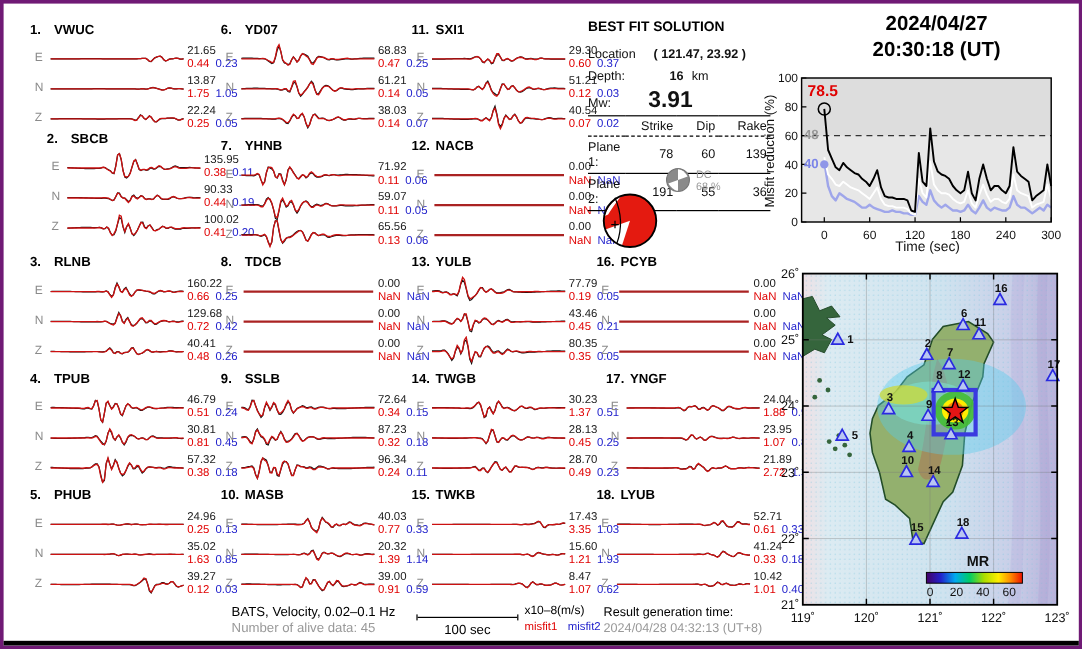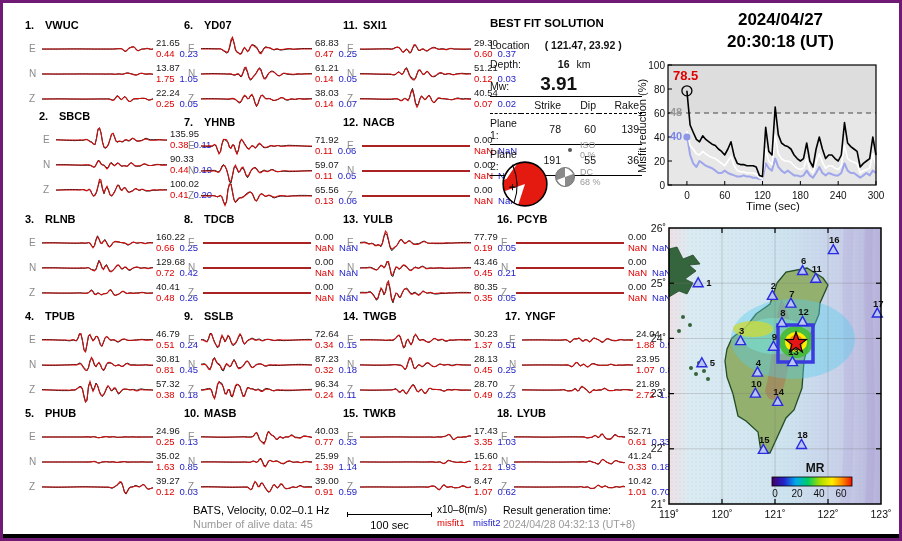--- a/index.html
+++ b/index.html
@@ -392,21 +392,21 @@
             <div class="mis"><span class="m1">0.77</span><span class="m2">0.33</span></div>
           </div>
         </div>
         <div class="chrow" style="top: 44px;">
           <span class="chlab">N</span>
           <svg class="wave" viewBox="0 0 112 26" width="112" height="26">
             <path d="M0.0 12.9 L1.5 12.9 L3.0 12.8 L4.5 12.8 L6.0 12.8 L7.5 12.8 L9.0 12.8 L10.5 12.8 L12.0 12.8 L13.5 12.8 L15.0 12.9 L16.5 12.9 L18.0 12.9 L19.5 13.0 L21.0 13.0 L22.5 13.0 L24.0 13.1 L25.5 13.1 L27.0 13.1 L28.5 13.2 L30.0 13.2 L31.5 13.2 L33.0 13.2 L34.5 13.2 L36.0 13.2 L37.5 13.2 L39.0 13.2 L40.5 13.1 L42.0 13.1 L43.5 13.0 L45.0 13.1 L46.5 13.2 L48.0 13.3 L49.5 13.1 L51.0 12.4 L52.5 12.0 L54.0 12.6 L55.5 13.1 L57.0 12.3 L58.5 9.9 L60.0 9.5 L61.5 13.0 L63.0 16.2 L64.5 17.1 L66.0 15.2 L67.5 12.0 L69.0 11.2 L70.5 12.1 L72.0 12.6 L73.5 12.4 L75.0 11.9 L76.5 12.2 L78.0 13.1 L79.5 13.9 L81.0 14.6 L82.5 14.9 L84.0 14.1 L85.5 13.1 L87.0 12.4 L88.5 12.1 L90.0 12.5 L91.5 13.1 L93.0 13.3 L94.5 13.1 L96.0 12.9 L97.5 13.1 L99.0 13.6 L100.5 13.5 L102.0 13.0 L103.5 12.6 L105.0 12.3 L106.5 12.5 L108.0 12.8 L109.5 12.9 L111.0 12.8 " stroke="#111111" stroke-width="1" fill="none"></path>
             <path d="M0.0 13.0 L1.5 13.0 L3.0 13.0 L4.5 13.0 L6.0 13.0 L7.5 13.0 L9.0 13.0 L10.5 13.0 L12.0 13.0 L13.5 13.0 L15.0 13.0 L16.5 13.0 L18.0 13.0 L19.5 13.0 L21.0 13.0 L22.5 13.0 L24.0 13.0 L25.5 13.0 L27.0 13.0 L28.5 13.0 L30.0 13.0 L31.5 13.0 L33.0 13.0 L34.5 13.0 L36.0 13.0 L37.5 13.0 L39.0 13.0 L40.5 13.0 L42.0 13.0 L43.5 13.0 L45.0 13.0 L46.5 13.2 L48.0 13.4 L49.5 13.2 L51.0 12.6 L52.5 12.2 L54.0 12.7 L55.5 13.4 L57.0 12.5 L58.5 10.4 L60.0 10.1 L61.5 13.2 L63.0 17.0 L64.5 17.8 L66.0 15.1 L67.5 12.2 L69.0 11.3 L70.5 11.9 L72.0 12.6 L73.5 12.4 L75.0 12.0 L76.5 12.2 L78.0 12.9 L79.5 13.9 L81.0 14.4 L82.5 14.4 L84.0 13.8 L85.5 12.8 L87.0 12.0 L88.5 11.9 L90.0 12.4 L91.5 13.0 L93.0 13.2 L94.5 13.0 L96.0 12.9 L97.5 13.1 L99.0 13.5 L100.5 13.6 L102.0 13.2 L103.5 12.7 L105.0 12.5 L106.5 12.7 L108.0 13.0 L109.5 13.1 L111.0 13.0 " stroke="#cc1111" stroke-width="1.1" fill="none"></path>
           </svg>
           <div class="nums">
-            <div class="amp">25.99</div>
+            <div class="amp">20.32</div>
             <div class="mis"><span class="m1">1.39</span><span class="m2">1.14</span></div>
           </div>
         </div>
         <div class="chrow" style="top: 69px;">
           <span class="chlab">Z</span>
           <svg class="wave" viewBox="0 0 112 26" width="112" height="26">
             <path d="M0.0 12.7 L1.5 12.7 L3.0 12.7 L4.5 12.6 L6.0 12.6 L7.5 12.6 L9.0 12.7 L10.5 12.7 L12.0 12.7 L13.5 12.8 L15.0 12.8 L16.5 12.9 L18.0 13.0 L19.5 13.0 L21.0 13.1 L22.5 13.2 L24.0 13.2 L25.5 13.3 L27.0 13.3 L28.5 13.3 L30.0 13.4 L31.5 13.4 L33.0 13.4 L34.5 13.3 L36.0 13.3 L37.5 13.3 L39.0 13.2 L40.5 13.2 L42.0 13.1 L43.5 13.1 L45.0 13.0 L46.5 13.1 L48.0 14.0 L49.5 15.7 L51.0 15.0 L52.5 10.5 L54.0 7.9 L55.5 9.2 L57.0 12.3 L58.5 12.2 L60.0 9.0 L61.5 9.2 L63.0 11.7 L64.5 14.1 L66.0 16.5 L67.5 18.3 L69.0 17.4 L70.5 14.4 L72.0 11.6 L73.5 10.5 L75.0 12.8 L76.5 14.1 L78.0 12.5 L79.5 10.7 L81.0 10.4 L82.5 12.5 L84.0 14.5 L85.5 14.8 L87.0 14.5 L88.5 14.3 L90.0 13.7 L91.5 13.0 L93.0 13.1 L94.5 13.4 L96.0 13.2 L97.5 12.3 L99.0 11.4 L100.5 11.8 L102.0 12.7 L103.5 12.9 L105.0 12.9 L106.5 12.7 L108.0 12.8 L109.5 12.8 L111.0 12.8 " stroke="#111111" stroke-width="1" fill="none"></path>
             <path d="M0.0 13.0 L1.5 13.0 L3.0 13.0 L4.5 13.0 L6.0 13.0 L7.5 13.0 L9.0 13.0 L10.5 13.0 L12.0 13.0 L13.5 13.0 L15.0 13.0 L16.5 13.0 L18.0 13.0 L19.5 13.0 L21.0 13.0 L22.5 13.0 L24.0 13.0 L25.5 13.0 L27.0 13.0 L28.5 13.0 L30.0 13.0 L31.5 13.0 L33.0 13.0 L34.5 13.0 L36.0 13.0 L37.5 13.0 L39.0 13.0 L40.5 13.0 L42.0 13.0 L43.5 13.1 L45.0 13.1 L46.5 13.3 L48.0 14.3 L49.5 15.6 L51.0 14.9 L52.5 10.8 L54.0 7.4 L55.5 9.0 L57.0 12.7 L58.5 12.6 L60.0 9.6 L61.5 9.1 L63.0 11.7 L64.5 14.4 L66.0 16.2 L67.5 17.6 L69.0 17.5 L70.5 14.7 L72.0 11.3 L73.5 10.6 L75.0 12.6 L76.5 13.8 L78.0 12.1 L79.5 9.8 L81.0 10.0 L82.5 12.3 L84.0 14.0 L85.5 14.5 L87.0 14.4 L88.5 14.1 L90.0 13.5 L91.5 12.9 L93.0 13.0 L94.5 13.5 L96.0 13.3 L97.5 12.4 L99.0 11.8 L100.5 12.2 L102.0 12.9 L103.5 13.3 L105.0 13.2 L106.5 13.1 L108.0 13.1 L109.5 13.2 L111.0 13.1 " stroke="#cc1111" stroke-width="1.1" fill="none"></path>
           </svg>
           <div class="nums">
@@ -686,21 +686,21 @@
           </div>
         </div>
         <div class="chrow" style="top: 69px;">
           <span class="chlab">Z</span>
           <svg class="wave" viewBox="0 0 112 26" width="112" height="26">
             <path d="M0.0 12.9 L1.5 12.9 L3.0 12.9 L4.5 12.9 L6.0 12.9 L7.5 12.9 L9.0 12.9 L10.5 13.0 L12.0 13.0 L13.5 13.0 L15.0 13.0 L16.5 13.0 L18.0 13.1 L19.5 13.1 L21.0 13.1 L22.5 13.1 L24.0 13.1 L25.5 13.1 L27.0 13.1 L28.5 13.1 L30.0 13.1 L31.5 13.1 L33.0 13.1 L34.5 13.1 L36.0 13.0 L37.5 13.0 L39.0 13.0 L40.5 13.0 L42.0 13.0 L43.5 12.9 L45.0 12.9 L46.5 12.9 L48.0 12.9 L49.5 12.9 L51.0 12.9 L52.5 12.9 L54.0 12.9 L55.5 12.9 L57.0 12.9 L58.5 12.9 L60.0 13.0 L61.5 13.0 L63.0 13.0 L64.5 12.9 L66.0 12.7 L67.5 12.7 L69.0 13.2 L70.5 13.4 L72.0 13.1 L73.5 12.9 L75.0 13.5 L76.5 14.5 L78.0 14.6 L79.5 14.3 L81.0 13.8 L82.5 12.4 L84.0 11.0 L85.5 11.8 L87.0 13.0 L88.5 13.1 L90.0 12.3 L91.5 11.9 L93.0 12.8 L94.5 13.5 L96.0 13.6 L97.5 13.7 L99.0 13.6 L100.5 13.1 L102.0 12.6 L103.5 12.8 L105.0 13.1 L106.5 13.0 L108.0 12.4 L109.5 12.3 L111.0 12.7 " stroke="#111111" stroke-width="1" fill="none"></path>
             <path d="M0.0 13.0 L1.5 13.0 L3.0 13.0 L4.5 13.0 L6.0 13.0 L7.5 13.0 L9.0 13.0 L10.5 13.0 L12.0 13.0 L13.5 13.0 L15.0 13.0 L16.5 13.0 L18.0 13.0 L19.5 13.0 L21.0 13.0 L22.5 13.0 L24.0 13.0 L25.5 13.0 L27.0 13.0 L28.5 13.0 L30.0 13.0 L31.5 13.0 L33.0 13.0 L34.5 13.0 L36.0 13.0 L37.5 13.0 L39.0 13.0 L40.5 13.0 L42.0 13.0 L43.5 13.0 L45.0 13.0 L46.5 13.0 L48.0 13.0 L49.5 13.0 L51.0 13.0 L52.5 13.0 L54.0 13.0 L55.5 13.0 L57.0 13.0 L58.5 13.0 L60.0 13.0 L61.5 13.0 L63.0 13.0 L64.5 12.9 L66.0 12.7 L67.5 12.7 L69.0 13.1 L70.5 13.4 L72.0 13.0 L73.5 12.8 L75.0 13.4 L76.5 14.2 L78.0 14.4 L79.5 14.4 L81.0 13.8 L82.5 12.4 L84.0 11.3 L85.5 11.8 L87.0 13.0 L88.5 13.1 L90.0 12.3 L91.5 12.1 L93.0 12.8 L94.5 13.6 L96.0 13.8 L97.5 13.8 L99.0 13.6 L100.5 13.1 L102.0 12.7 L103.5 12.8 L105.0 13.2 L106.5 13.0 L108.0 12.6 L109.5 12.4 L111.0 12.7 " stroke="#cc1111" stroke-width="1.1" fill="none"></path>
           </svg>
           <div class="nums">
             <div class="amp">10.42</div>
-            <div class="mis"><span class="m1">1.01</span><span class="m2">0.70</span></div>
+            <div class="mis"><span class="m1">1.01</span><span class="m2">0.40</span></div>
           </div>
         </div>
       </div>
     </div>
 
   <div class="bfs-title">BEST FIT SOLUTION</div>
   <div class="bfs-row" style="top:36px">
     <span>Location</span>
     <span class="bfs-val" style="margin-left:12px">( 121.47,  23.92 )</span>
   </div>
@@ -741,31 +741,20 @@
   <svg class="beachball" width="50" height="50" viewBox="0 0 48 48">
     <circle cx="24" cy="24" r="21" fill="#e41a10" stroke="none"></circle>
     <path d="M24 24 L4.2 31 Q9.5 41 17.5 44 Z" fill="#fff"></path>
     <path d="M3.3 20.4 Q8 8 16.8 4.3 Q10 13 6.5 19 Z" fill="#fff"></path>
     <path d="M12 5.5 Q20 24 13.5 42" stroke="#000" stroke-width="1" fill="none"></path>
     <circle cx="24" cy="24" r="21" fill="none" stroke="#000" stroke-width="1.5"></circle>
     <path d="M9 27 L15 27 M12 24 L12 30" stroke="#000" stroke-width="1"></path>
   </svg>
 
   <div class="decomp">
-    <div class="decomp-item">
-      <span class="decomp-ico">
-        <svg width="22" height="22">
-            <circle cx="16" cy="11" r="2" fill="#555"></circle>
-          </svg>
-      </span>
-      <span class="decomp-txt">
-        <div>ISO</div>
-        <div>0 %</div>
-      </span>
-    </div>
     <div class="decomp-item">
       <span class="decomp-ico">
         <svg width="22" height="22" viewBox="0 0 22 22">
           <circle cx="11" cy="11" r="9.5" fill="#8a8a8a"></circle>
           <path d="M11 11 L11 1.5 Q16 3 19 8 Z" fill="#fff"></path>
           <path d="M11 11 L11 20.5 Q6 19 3 14 Z" fill="#fff"></path>
           <circle cx="11" cy="11" r="9.5" fill="none" stroke="#777" stroke-width="1"></circle>
         </svg>
       </span>
       <span class="decomp-txt">

